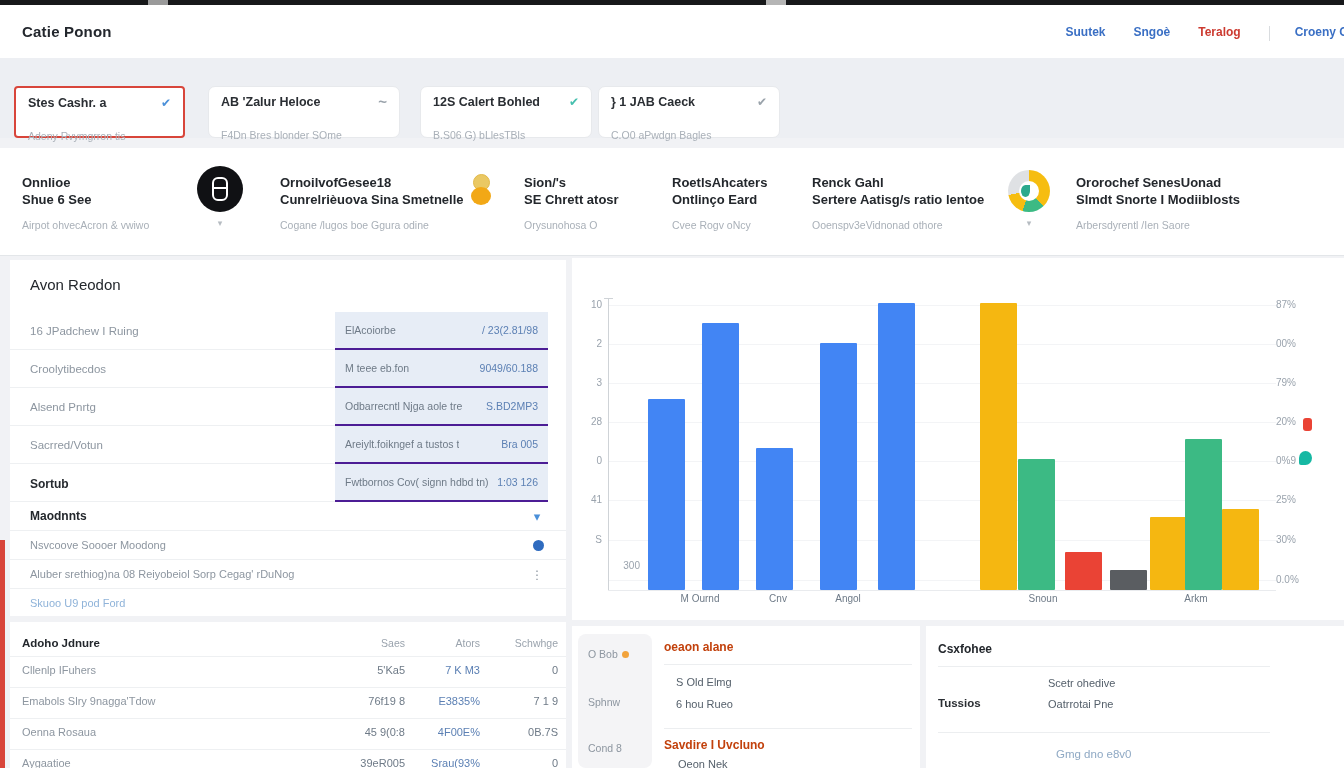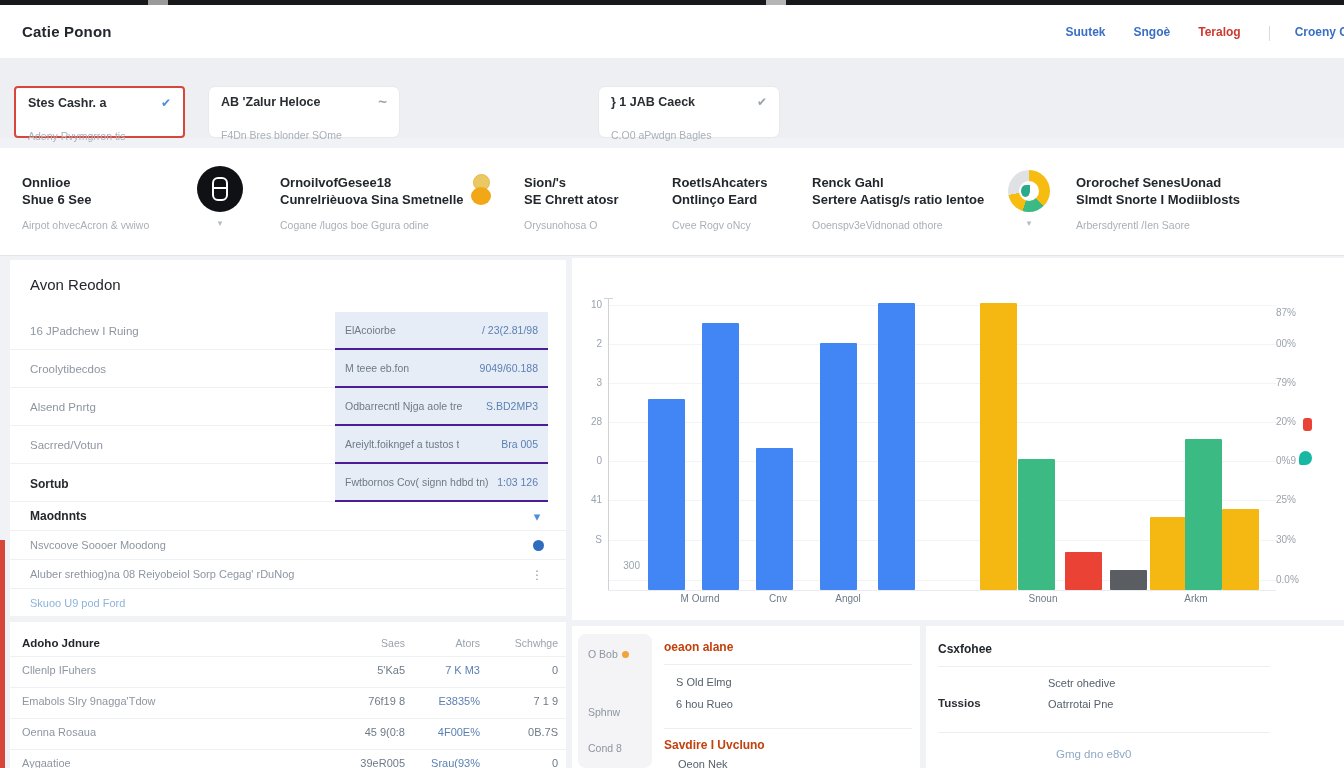--- a/index.html
+++ b/index.html
@@ -155,20 +155,27 @@
     </div>
     <div class="card-sub">Adeny Rvymgrron tis</div>
   </div>
       <div class="card" style="left: 208px; width: 192px;">
     <div class="card-top">
       <span class="card-title">AB 'Zalur Heloce</span>
       <span class="card-icon ic-squiggle"></span>
     </div>
     <div class="card-sub">F4Dn Bres blonder SOme</div>
   </div>
+      <div class="card" style="left: 420px; width: 172px;">
+    <div class="card-top">
+      <span class="card-title">12S Calert Bohled</span>
+      <span class="card-icon ic-check-teal"></span>
+    </div>
+    <div class="card-sub">B.S06 G) bLlesTBls</div>
+  </div>
       <div class="card" style="left: 598px; width: 182px;">
     <div class="card-top">
       <span class="card-title">} 1 JAB Caeck</span>
       <span class="card-icon ic-check-gray"></span>
     </div>
     <div class="card-sub">C.O0 aPwdgn Bagles</div>
   </div>
     </section>
 
   <section class="features-band">
@@ -361,21 +368,21 @@
           <span class="ltick" style="top: 41px;">10</span>
           <span class="ltick" style="top: 80px;">2</span>
           <span class="ltick" style="top: 119px;">3</span>
           <span class="ltick" style="top: 158px;">28</span>
           <span class="ltick" style="top: 197px;">0</span>
           <span class="ltick" style="top: 236px;">41</span>
           <span class="ltick" style="top: 276px;">S</span>
           <span class="ltick" style="top: 302px; padding-left: 38px;">300</span>
         </div>
       <div id="rticks-list">
-          <span class="rtick" style="top: 49px; text-align: right;">87%</span>
+          <span class="rtick" style="top: 41px; text-align: right;">87%</span>
           <span class="rtick" style="top: 80px;">00%</span>
           <span class="rtick" style="top: 119px;">79%</span>
           <span class="rtick" style="top: 158px;">20%</span>
           <span class="rtick" style="top: 197px;">0%9</span>
           <span class="rtick" style="top: 236px;">25%</span>
           <span class="rtick" style="top: 276px;">30%</span>
           <span class="rtick" style="top: 316px;">0.0%</span>
         </div>
       <div id="xticks-list">
           <span class="xtick" style="left: 128px;">M Ournd</span>
@@ -388,21 +395,21 @@
       <div class="marker teal" style="background: rgb(22, 184, 163);"></div>
     </section>
 
     <section class="panel mid-panel">
       <div class="side-col">
         <div id="side-labels">
             <div class="side-label" style="top: 14px;">
     <span>O Bob</span>
     <span class="dot-orange"></span>
   </div>
-            <div class="side-label" style="top: 72px;">
+            <div class="side-label" style="top: 62px;">
     <span>Sphnw</span>
 
   </div>
             <div class="side-label" style="top: 108px;">
     <span>Cond 8</span>
 
   </div>
           </div>
       </div>
       <div class="mid-title mt1">oeaon alane</div>

